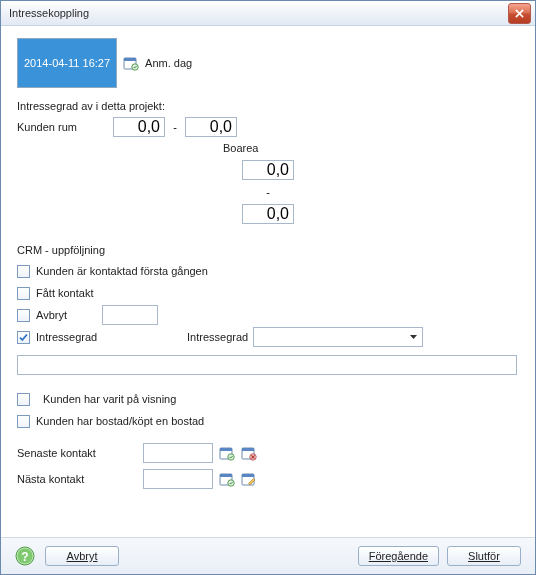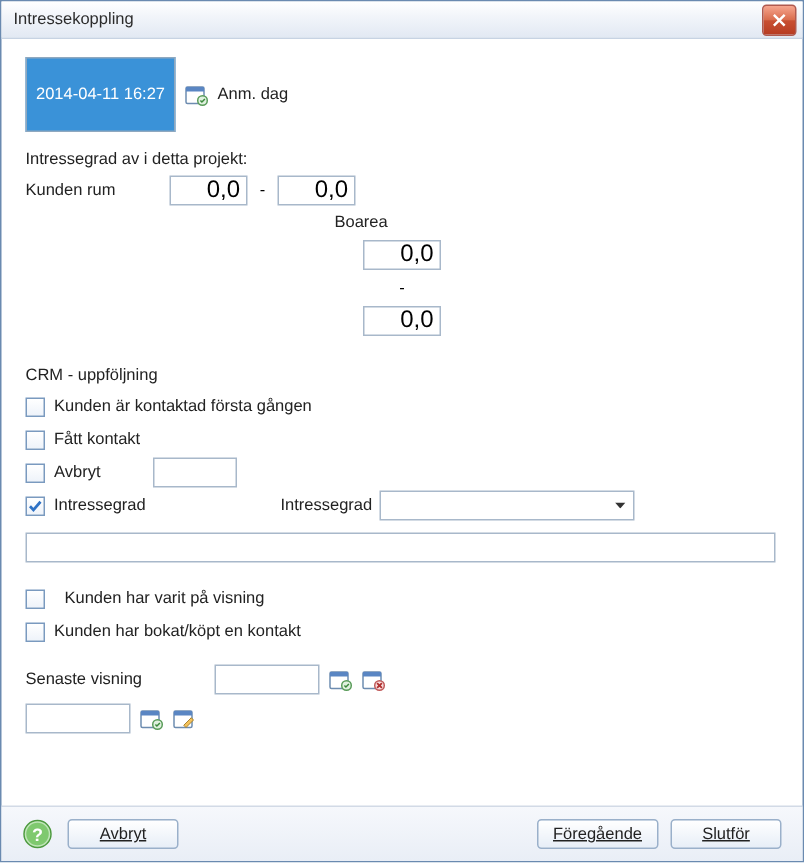--- a/index.html
+++ b/index.html
@@ -296,45 +296,46 @@
     <div class="row" style="margin-top:6px;">
       <input class="wide-input" value="" style="">
     </div>
 
     <div class="check-row" style="margin-top:12px;gap:13px;">
       <span class="checkbox"></span>
       <span class="label">Kunden har varit på visning</span>
     </div>
     <div class="check-row">
       <span class="checkbox"></span>
-      <span class="label">Kunden har bokat/köpt en kontakt</span>
+      <span class="label">Kunden har bostad/köpt en bostad</span>
     </div>
 
     <div class="row" style="margin-top:10px;">
-      <span class="lbl-col2 label">Senaste visning</span>
+      <span class="lbl-col2 label">Senaste kontakt</span>
       <input class="medium-input" value="" style="">
       <span class="icon-btn">
         <svg width="16" height="16" viewBox="0 0 16 16">
           <rect x="1" y="3" width="12" height="11" rx="1" fill="#fff" stroke="#6d8cb0"></rect>
           <rect x="1" y="3" width="12" height="3" fill="#5a86c3"></rect>
           <circle cx="12" cy="12" r="3.2" fill="#dff0de" stroke="#5a9c5a"></circle>
           <path d="M10.6 12 l1 1 l2 -2" stroke="#3c8a3c" stroke-width="1" fill="none"></path>
         </svg>
       </span>
       <span class="icon-btn">
         <svg width="16" height="16" viewBox="0 0 16 16">
           <rect x="1" y="3" width="12" height="11" rx="1" fill="#fff" stroke="#6d8cb0"></rect>
           <rect x="1" y="3" width="12" height="3" fill="#5a86c3"></rect>
           <circle cx="12" cy="12" r="3.2" fill="#f7dada" stroke="#c05a5a"></circle>
           <path d="M10.4 10.4 L13.6 13.6 M13.6 10.4 L10.4 13.6" stroke="#b03030" stroke-width="1.2"></path>
         </svg>
       </span>
     </div>
 
     <div class="row" style="margin-top:4px;">
+      <span class="lbl-col2 label">Nästa kontakt</span>
       <input class="medium-input" value="" style="">
       <span class="icon-btn">
         <svg width="16" height="16" viewBox="0 0 16 16">
           <rect x="1" y="3" width="12" height="11" rx="1" fill="#fff" stroke="#6d8cb0"></rect>
           <rect x="1" y="3" width="12" height="3" fill="#5a86c3"></rect>
           <circle cx="12" cy="12" r="3.2" fill="#dff0de" stroke="#5a9c5a"></circle>
           <path d="M10.6 12 l1 1 l2 -2" stroke="#3c8a3c" stroke-width="1" fill="none"></path>
         </svg>
       </span>
       <span class="icon-btn">

